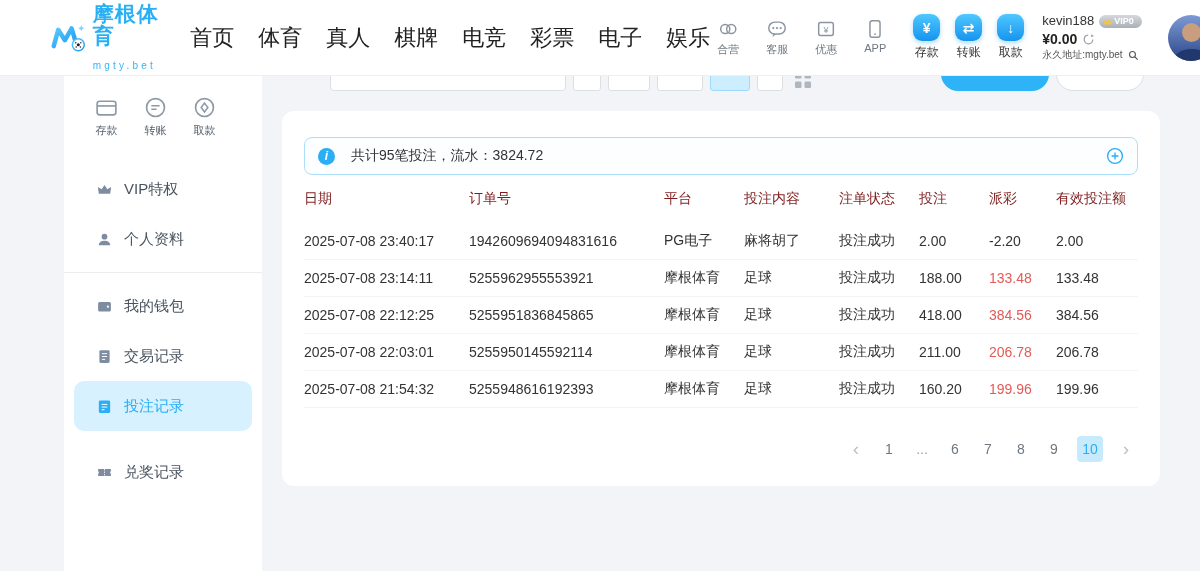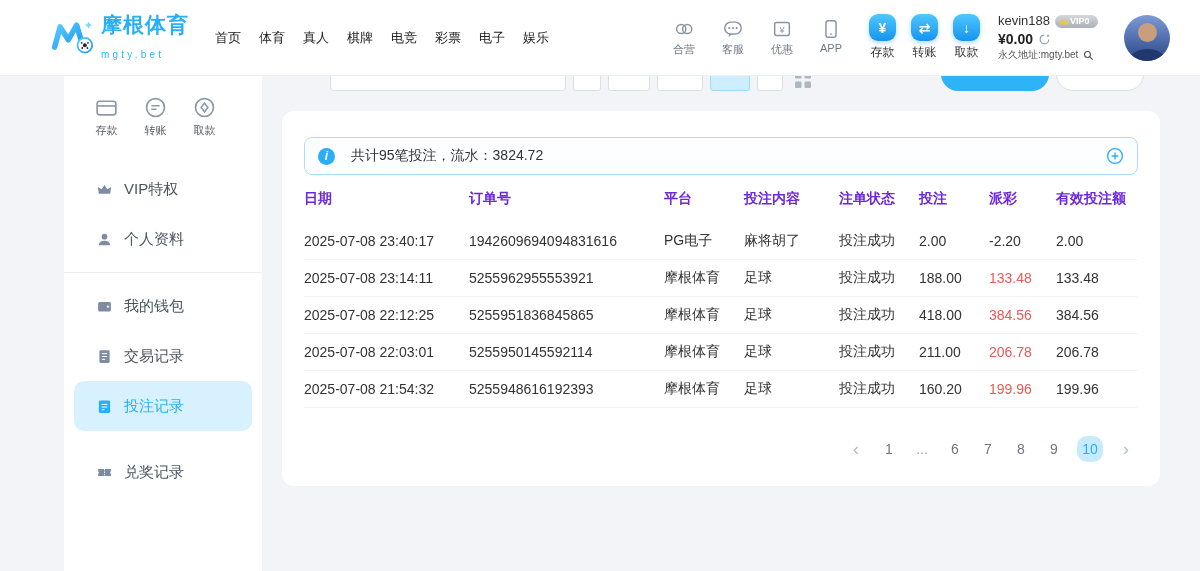--- a/index.html
+++ b/index.html
@@ -6,21 +6,21 @@
   html,body{width:1200px;height:571px;overflow:hidden}
   body{font-family:"Liberation Sans","DejaVu Sans",sans-serif;background:#fff;color:#333}
 
   
   .topbar{height:75px;display:flex;align-items:center;padding:0 30px 0 50px;background:#fff;
           box-shadow:0 1px 0 #edf0f3;position:relative;z-index:5}
   .logo{display:flex;align-items:center;gap:7px;cursor:pointer}
   .logo-text{display:flex;flex-direction:column;line-height:1.05}
   .logo-title{font-size:21px;font-weight:bold;color:#29b0f4;letter-spacing:1px}
   .logo-domain{font-size:10px;color:#35b6f3;letter-spacing:3.2px;margin-top:14px}
-  .mainnav{display:flex;gap:18px;margin-left:26px;font-size:13px;color:#222;white-space:nowrap}
+  .mainnav{display:flex;gap:24px;margin-left:26px;font-size:22px;color:#222;white-space:nowrap}
   .mainnav a{cursor:pointer;color:#222;text-decoration:none}
   .quick-links{display:flex;gap:13px;margin-left:auto}
   .qlink{display:flex;flex-direction:column;align-items:center;gap:2px;font-size:11px;color:#6e7781;cursor:pointer;width:36px}
   .qlink svg{display:block}
   .wallet-actions{display:flex;gap:15px;margin-left:20px}
   .waction{display:flex;flex-direction:column;align-items:center;gap:3px;font-size:12px;color:#333;cursor:pointer}
   .wicon{width:27px;height:27px;border-radius:9px;background:linear-gradient(180deg,#4fc7ff,#1694ee);
          color:#fff;display:flex;align-items:center;justify-content:center;font-size:14px;font-weight:bold;
          box-shadow:0 2px 5px rgba(26,154,238,.35)}
   .userbox{margin-left:18px;display:flex;flex-direction:column;gap:1px;min-width:112px}
@@ -68,29 +68,29 @@
   .card{margin-top:20px;background:#fff;border-radius:12px;padding:26px 22px 24px}
   .summary-bar{height:38px;border:1px solid #abdff9;background:#fdfeff;border-radius:8px;
                display:flex;align-items:center;padding:0 13px}
   .info-i{width:17px;height:17px;border-radius:50%;background:#2aaef5;color:#fff;font-size:12px;font-weight:bold;
           display:flex;align-items:center;justify-content:center;font-style:italic;flex-shrink:0}
   .summary-text{margin-left:16px;font-size:14px;color:#333}
   .summary-expand{margin-left:auto;cursor:pointer;display:flex}
 
   .grid-row{display:grid;grid-template-columns:165px 195px 80px 95px 80px 70px 67px 1fr;align-items:center}
   .thead{height:48px;font-size:14px;color:#333;font-weight:bold}
-  .thead .hcell{font-weight:bold;color:#6d28d9}
+  .thead .hcell{font-weight:normal;color:#7f1d1d}
   .trow{height:37px;font-size:14px;color:#333;border-bottom:1px solid #f2f4f6}
   .trow:first-of-type{border-top:1px solid #f5f7f9}
 
   .pagination{margin-top:28px;display:flex;justify-content:flex-end;align-items:center;gap:13px;
               font-size:14px;color:#6e7680;padding-right:2px}
   .pg{min-width:20px;text-align:center;cursor:pointer;line-height:26px}
   .pg.ellipsis{cursor:default;color:#9aa1a8}
-  .pg.active{width:26px;height:26px;background:#c7ebfd;color:#2aaef5;border-radius:10px}
+  .pg.active{width:26px;height:26px;background:#c7ebfd;color:#2aaef5;border-radius:4px}
   .pg.prev,.pg.next{color:#b9c0c7;font-size:19px}
 </style>
 </head>
 <body>
 
 <header class="topbar">
   <div class="logo">
     <svg width="44" height="38" viewBox="0 0 48 40">
       <defs>
         <linearGradient id="lg" x1="0" y1="0" x2="1" y2="1">

